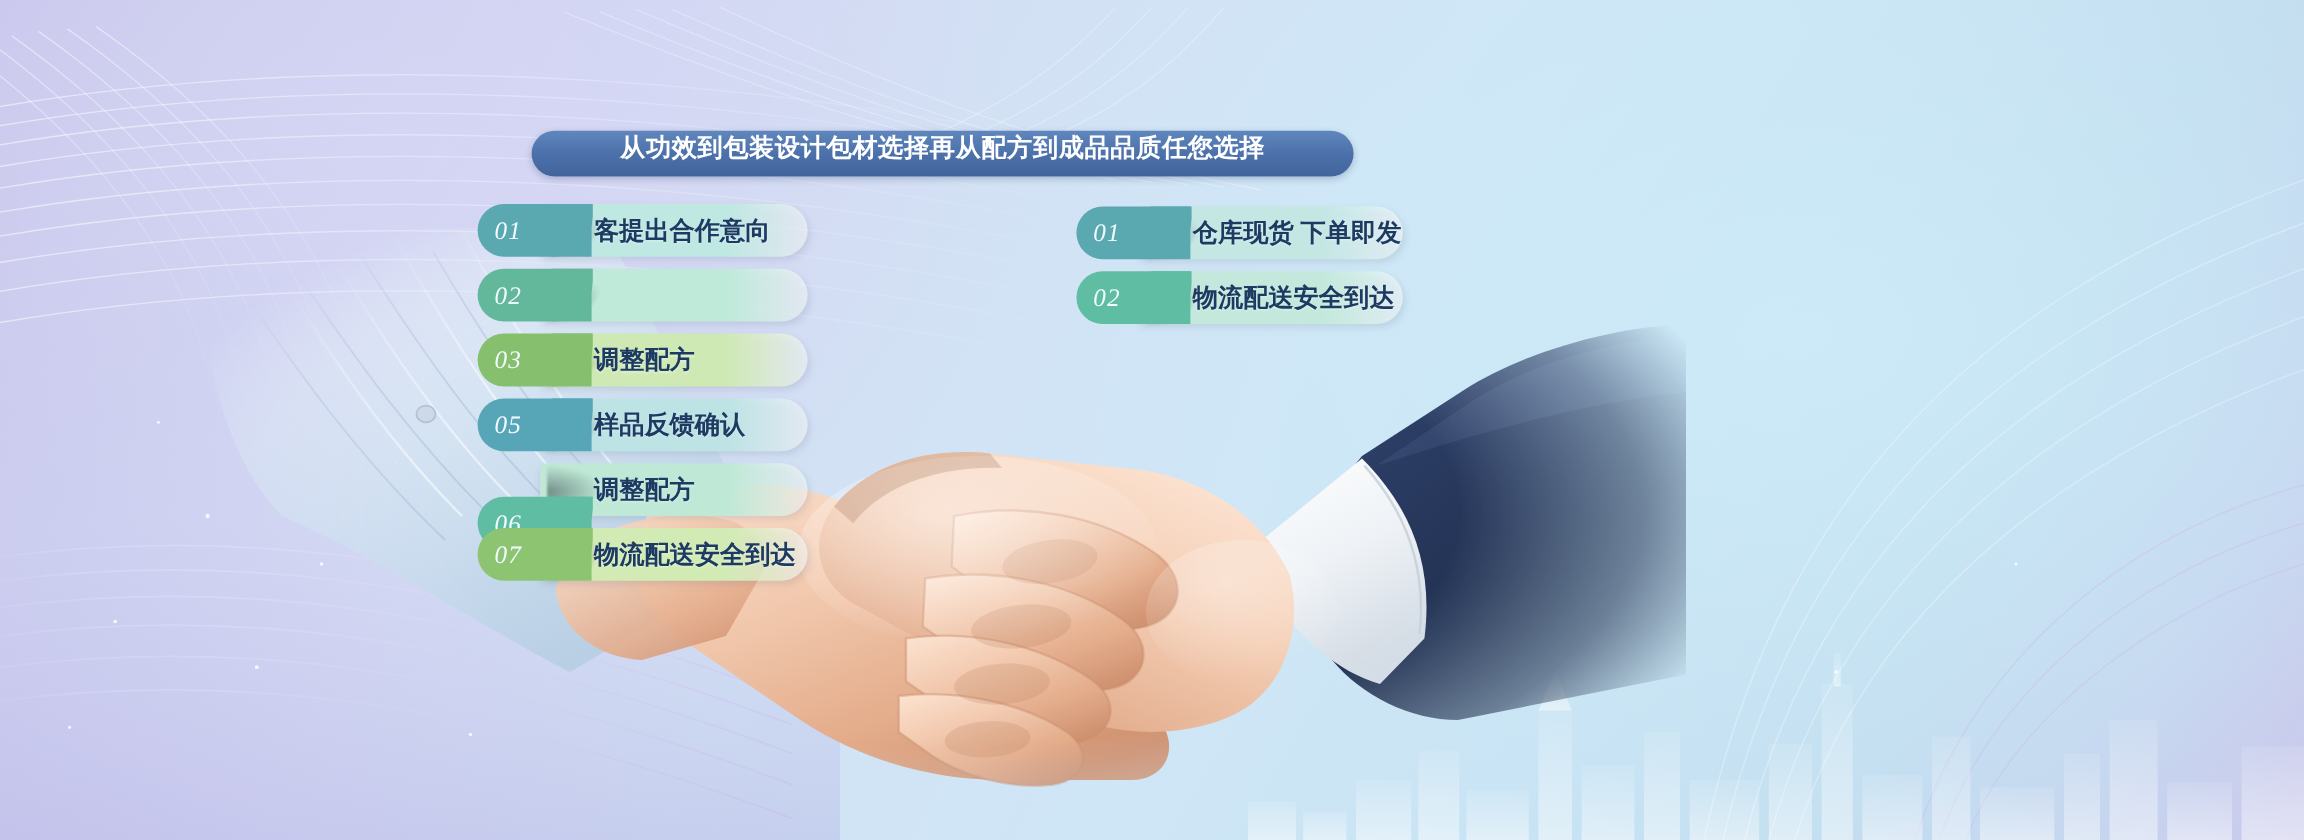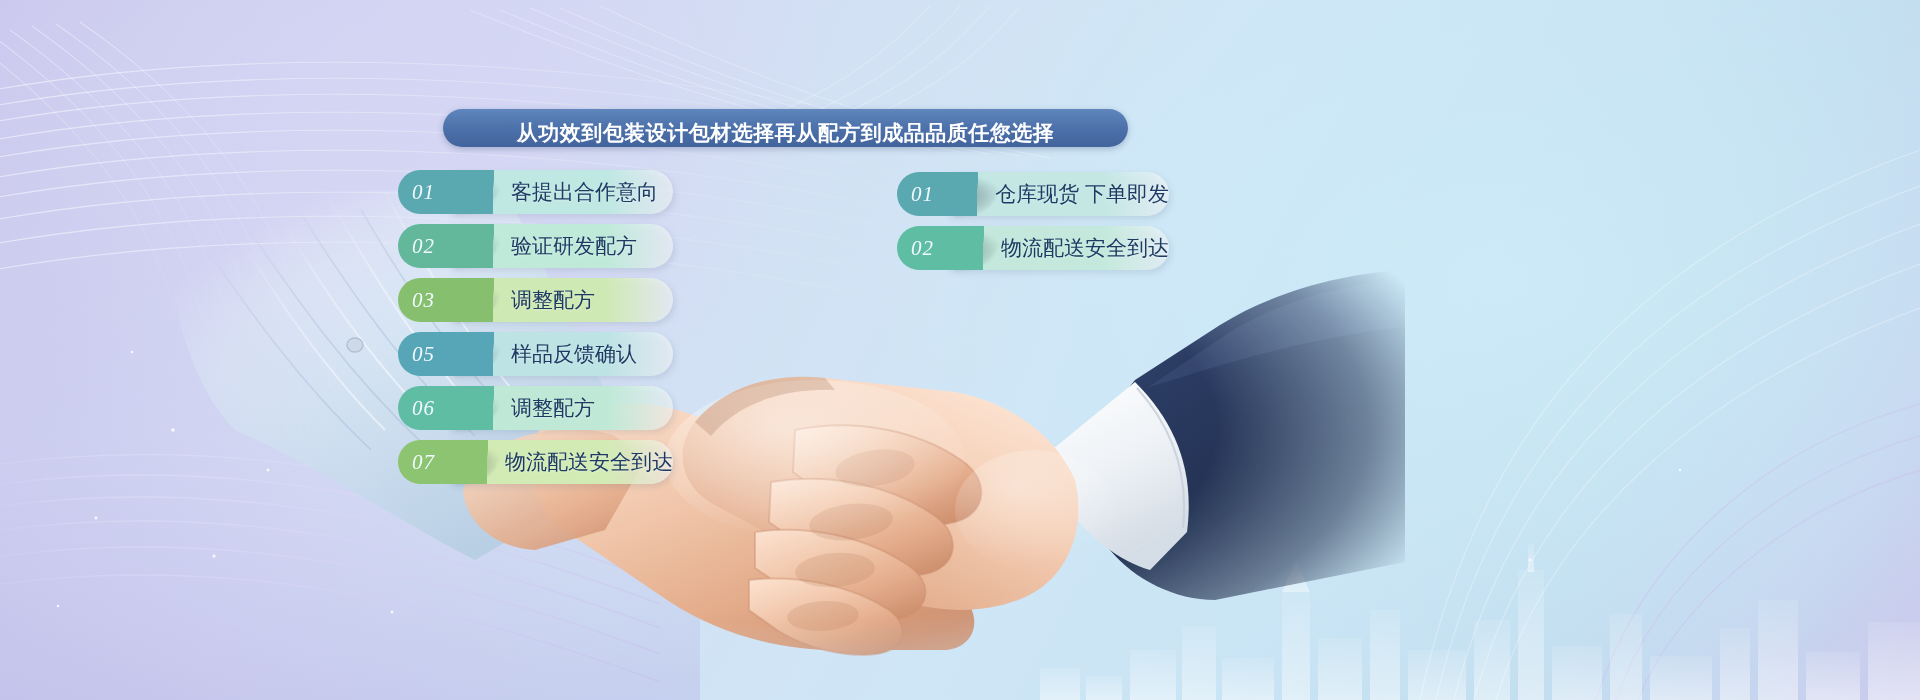--- a/index.html
+++ b/index.html
@@ -24,21 +24,21 @@
   
   #title{position:absolute;left:0;top:30px;width:1570px;text-align:center;
     font-size:58px;font-weight:bold;color:#1f3f6b;letter-spacing:2px;
     text-shadow:0 2px 5px rgba(255,255,255,0.55);white-space:nowrap;}
   #title .oem{font-family:"Liberation Sans",sans-serif;letter-spacing:-1px;}
 
   
   #subtitle{position:absolute;left:443px;top:109px;width:685px;height:38px;
     border-radius:19px;background:linear-gradient(180deg,#5f86bd 0%,#4b6fa8 55%,#42649d 100%);
     box-shadow:0 2px 6px rgba(40,60,100,0.28);
-    display:flex;align-items:flex-end;justify-content:center;
+    display:flex;align-items:flex-start;justify-content:center;
     color:#ffffff;font-size:21px;font-weight:bold;letter-spacing:0.5px;white-space:nowrap;}
 
   
   .col{position:absolute;}
   #col-left{left:398px;top:170px;}
   #col-right{left:897px;top:172px;}
 
   .pill{position:relative;height:44px;margin-bottom:10px;display:flex;align-items:stretch;}
   #col-left .pill{width:275px;}
   #col-right .pill{width:272px;}
@@ -52,21 +52,21 @@
     color:#f2fbff;font-size:21px;font-family:"Liberation Serif",serif;
     letter-spacing:1px;font-style:italic;}
   .pill-badge:after{content:"";position:absolute;right:-1px;top:0;width:34px;height:44px;
     background:inherit;border-radius:0 0 34px 0;}
 
   .pill-shadow{position:absolute;left:58px;top:2px;width:46px;height:44px;z-index:2;
     background:radial-gradient(ellipse at left center, rgba(20,35,45,0.45) 0%, rgba(20,35,45,0) 72%);
     border-radius:0 0 40px 0;filter:blur(1px);}
 
   .pill-label{position:relative;z-index:4;display:flex;align-items:center;
-    margin-left:18px;color:#1d3a63;font-size:21px;font-weight:normal;white-space:nowrap;
+    margin-left:2px;color:#1d3a63;font-size:21px;font-weight:bold;white-space:nowrap;
     text-shadow:0 1px 2px rgba(255,255,255,0.4);text-align:right;}
 
   .pill-outer-shadow{position:absolute;left:52px;top:3px;right:-2px;height:44px;z-index:0;
     border-radius:6px 22px 22px 6px;background:rgba(60,80,110,0.13);filter:blur(3px);}
 </style>
 </head>
 <body>
 
 <div id="banner">
 
@@ -326,21 +326,20 @@
         </div>
         <div class="pill-label">客提出合作意向</div>
       </div>
       <div class="pill">
         <div class="pill-outer-shadow"></div>
         <div class="pill-body" style="background: linear-gradient(90deg, rgb(191, 234, 218) 0%, rgb(191, 234, 218) 70%, rgba(255, 255, 255, 0.55) 100%);"></div>
         <div class="pill-shadow"></div>
         <div class="pill-badge" style="background: rgb(99, 183, 155);">
           <span>02</span>
         </div>
-        <div class="pill-label">验证研发配方</div>
       </div>
       <div class="pill">
         <div class="pill-outer-shadow"></div>
         <div class="pill-body" style="background: linear-gradient(90deg, rgb(207, 233, 180) 0%, rgb(207, 233, 180) 70%, rgba(255, 255, 255, 0.55) 100%);"></div>
         <div class="pill-shadow"></div>
         <div class="pill-badge" style="background: rgb(134, 191, 109);">
           <span>03</span>
         </div>
         <div class="pill-label">调整配方</div>
       </div>
@@ -350,21 +349,21 @@
         <div class="pill-shadow"></div>
         <div class="pill-badge" style="background: rgb(87, 166, 184);">
           <span>05</span>
         </div>
         <div class="pill-label">样品反馈确认</div>
       </div>
       <div class="pill">
         <div class="pill-outer-shadow"></div>
         <div class="pill-body" style="background: linear-gradient(90deg, rgb(191, 233, 214) 0%, rgb(191, 233, 214) 70%, rgba(255, 255, 255, 0.55) 100%);"></div>
         <div class="pill-shadow"></div>
-        <div class="pill-badge" style="background: rgb(95, 189, 164);">
+        <div class="pill-badge" style="background: rgb(95, 189, 164); margin-top: 28px;">
           <span>06</span>
         </div>
         <div class="pill-label">调整配方</div>
       </div>
       <div class="pill">
         <div class="pill-outer-shadow"></div>
         <div class="pill-body" style="background: linear-gradient(90deg, rgb(210, 235, 181) 0%, rgb(210, 235, 181) 70%, rgba(255, 255, 255, 0.55) 100%);"></div>
         <div class="pill-shadow"></div>
         <div class="pill-badge" style="background: rgb(141, 196, 113);">
           <span>07</span>

